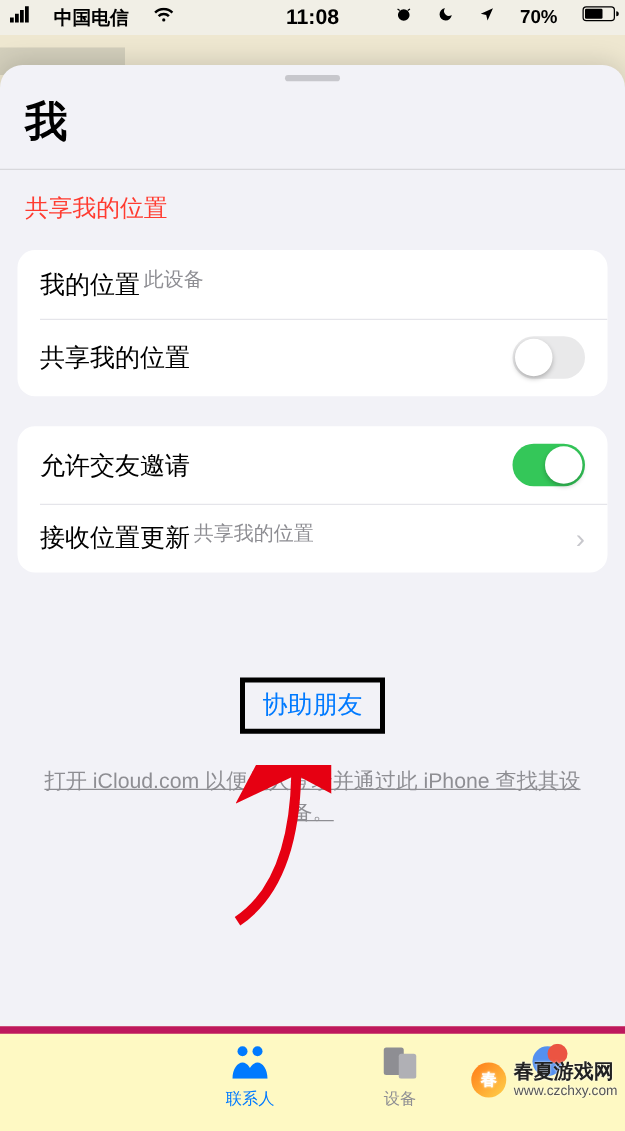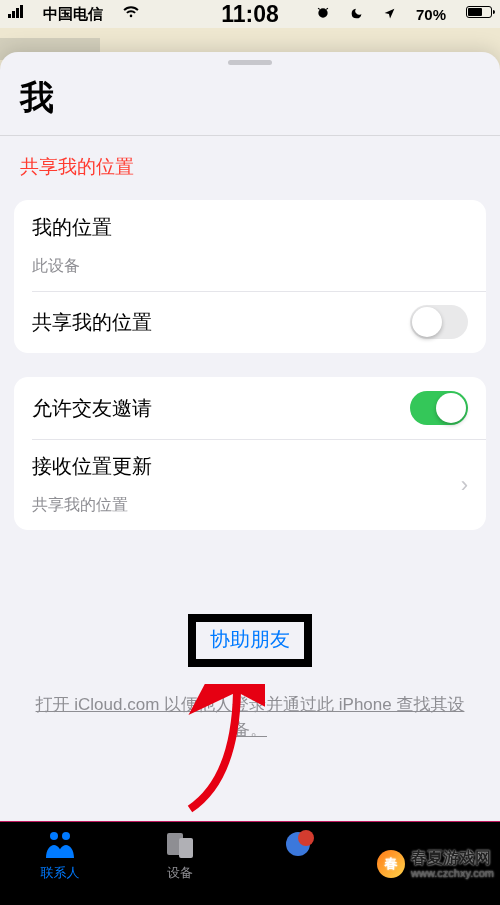--- a/index.html
+++ b/index.html
@@ -2,21 +2,21 @@
 <html><head>
 <meta charset="utf-8">
 <style>
   * { box-sizing: border-box; margin: 0; padding: 0; -webkit-font-smoothing: antialiased; }
   html, body { width: 500px; height: 905px; font-family: -apple-system, "Helvetica Neue", Arial, sans-serif; background: #f2f2f7; overflow: hidden; position: relative; }
   body { background: #e8e4d5; }
 
   
   .status-bar { position: relative; height: 28px; background: rgba(255,255,255,0.4); display: flex; align-items: center; justify-content: space-between; padding: 0 8px; font-size: 15px; font-weight: 600; color: #000; }
   .status-left, .status-right { display: flex; align-items: flex-start; gap: 20px; }
-  .status-center { position: absolute; left: 0; right: 0; text-align: center; font-size: 23px; font-weight: 600; pointer-events: none; }
+  .status-center { position: absolute; left: 0; right: 0; text-align: center; font-size: 17px; font-weight: 600; pointer-events: none; }
   .signal-bars { display: inline-flex; align-items: flex-end; gap: 1px; }
   .signal-bars span { width: 3px; background: #000; display: inline-block; }
   .signal-bars span:nth-child(1){height:4px}
   .signal-bars span:nth-child(2){height:7px}
   .signal-bars span:nth-child(3){height:10px}
   .signal-bars span:nth-child(4){height:13px}
   .wifi { font-size: 14px; }
   .battery-wrap { display: inline-flex; align-items: center; gap: 2px; }
   .battery { width: 26px; height: 12px; border: 1.5px solid #000; border-radius: 3px; position: relative; }
   .battery::after { content:""; position:absolute; right:-4px; top:3px; width:2px; height:4px; background:#000; border-radius:0 2px 2px 0;}
@@ -30,41 +30,41 @@
   .sheet { position: absolute; top: 52px; left: 0; right: 0; bottom: 0; background: #f2f2f7; border-radius: 18px 18px 0 0; box-shadow: 0 -2px 20px rgba(0,0,0,.15); display:flex; flex-direction:column; }
   .grabber { width: 44px; height: 5px; background: #c7c7cc; border-radius: 3px; margin: 8px auto 6px; }
   .sheet-title { font-size: 34px; font-weight: 700; padding: 4px 20px 14px; color:#000; }
   .divider { height: 1px; background: #d8d8dc; }
 
   .status-link { color: #ff3b30; font-size: 19px; padding: 18px 20px 20px; }
 
   .group { background:#fff; border-radius:14px; margin: 0 14px 24px; overflow:hidden; }
   .cell { padding: 14px 18px; display:flex; align-items:center; justify-content:space-between; position:relative; }
   .cell + .cell::before { content:""; position:absolute; left:18px; right:0; top:0; height:1px; background:#e5e5ea; }
-  .cell-text { display:flex; flex-direction:column; gap:15px; }
+  .cell-text { display:flex; flex-direction:row; gap:3px; }
   .cell-title { font-size: 20px; color:#000; }
   .cell-sub { font-size: 16px; color:#8e8e93; }
   .chevron { color:#c7c7cc; font-size:22px; font-weight:300; }
 
   .switch { width:58px; height:34px; border-radius:17px; position:relative; transition:.2s; }
   .switch.off { background:#e9e9ea; }
   .switch.on  { background:#34c759; }
   .knob { position:absolute; top:2px; width:30px; height:30px; background:#fff; border-radius:50%; box-shadow:0 2px 4px rgba(0,0,0,.25); }
   .switch.off .knob{ left:2px; }
   .switch.on  .knob{ right:2px; }
 
   .help-area { text-align:center; padding: 60px 30px 0; position:relative; }
-  .help-link-box { display:inline-block; border:8px solid #000000; padding: 4px 14px 6px; }
+  .help-link-box { display:inline-block; border:4px solid #000000; padding: 4px 14px 6px; }
   .help-link { color:#007aff; font-size:20px; }
   .help-desc { color:#8e8e93; font-size:17px; margin-top:26px; line-height:1.45;text-decoration:underline; }
 
   .arrow-svg { position:absolute; left:175px; top:130px; }
 
   
-  .tabbar { position:absolute; left:0; right:0; bottom:0; height:84px; background:#000000; border-top:1px solid #be185d; display:flex; justify-content:flex-start; padding-top:8px; }
+  .tabbar { position:absolute; left:0; right:0; bottom:0; height:84px; background:#fef9c3; border-top:6px solid #be185d; display:flex; justify-content:flex-end; padding-top:8px; }
   .tab { display:flex; flex-direction:column; align-items:center; gap:2px; width:120px;}
   .tab-label { font-size:13px; }
   .tab.active .tab-label{ color:#007aff; }
   .tab.inactive .tab-label{ color:#8e8e93; }
 
   
   .wm { position:absolute; right:6px; bottom:26px; display:flex; align-items:center; gap:6px; font-size:16px; color:#222; text-shadow:0 0 2px #fff;}
   .wm-badge{ width:28px; height:28px; border-radius:50%; background:linear-gradient(135deg,#ff7a18,#ffd24a); display:flex; align-items:center; justify-content:center; color:#fff; font-weight:700; font-size:13px;}
 </style>
 </head>

